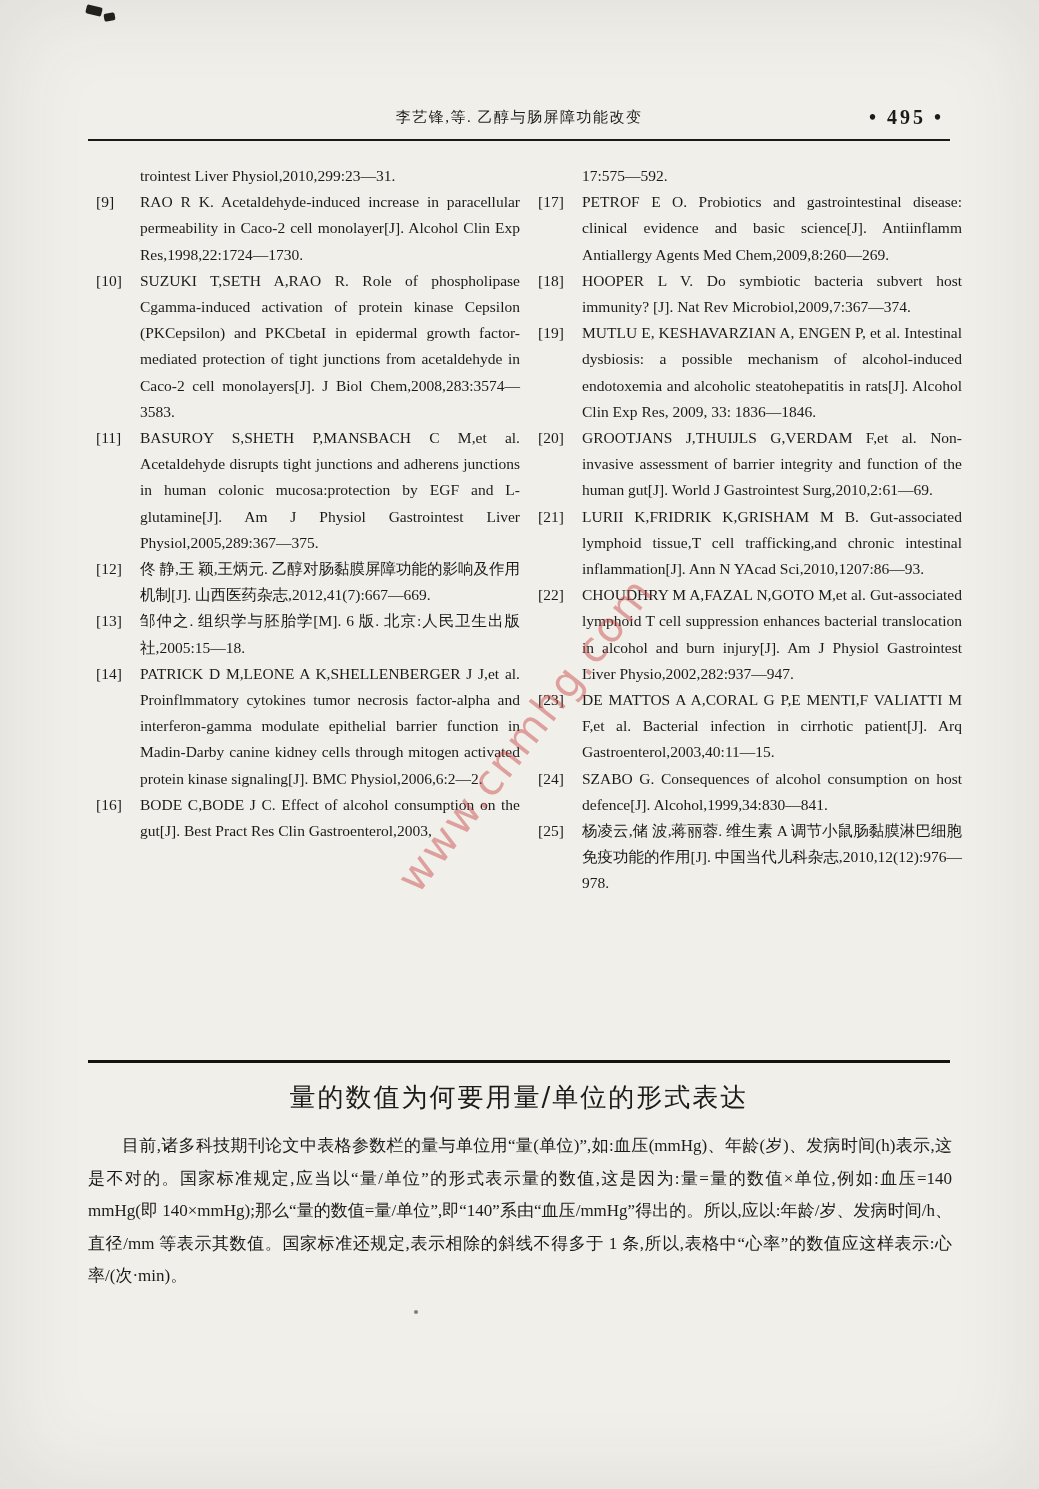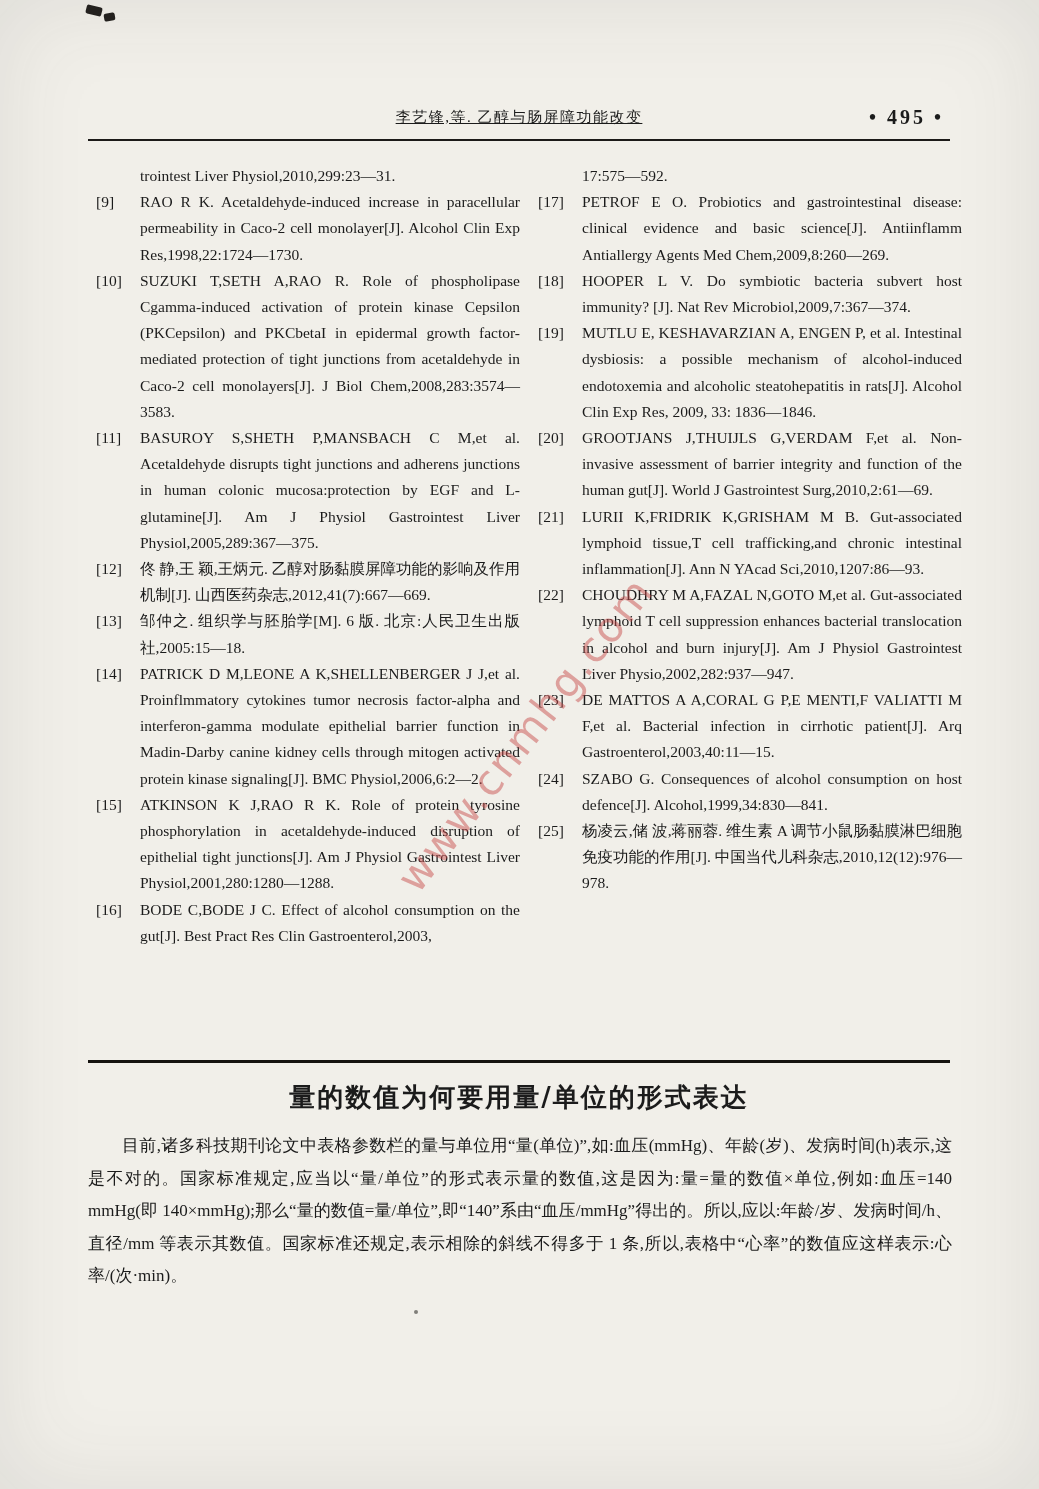--- a/index.html
+++ b/index.html
@@ -15,21 +15,21 @@
     box-shadow: inset 0 0 90px rgba(60,60,55,0.10);
   }
   .artifact { position:absolute; background:#23211e; }
   .a1 { left:86px; top:6px;  width:16px; height:9px; transform:rotate(14deg); border-radius:2px; }
   .a2 { left:104px; top:13px; width:11px; height:8px; transform:rotate(-10deg); border-radius:2px; }
   .a3 { left:414px; top:1310px; width:4px; height:4px; border-radius:50%; opacity:.55; }
 
   .running-head { position:absolute; top:108px; left:88px; width:862px; height:24px; }
   .running-title {
     position:absolute; left:0; right:0; top:0;
-    text-align:center; font-size:15px; letter-spacing:1.5px;text-decoration:underline;
+    text-align:center; font-size:15px; letter-spacing:1.5px;
   }
   .page-number {
     position:absolute; right:6px; top:-2px;
     font-size:20px; font-weight:bold; letter-spacing:3px;
   }
   .head-rule { position:absolute; top:139px; left:88px; width:862px; height:2px; background:#1c1a18; }
 
   .col {
     position:absolute; top:163px; width:424px;
     font-size:15.5px; line-height:26.2px;
@@ -49,21 +49,21 @@
     font-size:42px; letter-spacing:2px;
     color:rgba(198,74,74,0.48);
     pointer-events:none;
   }
 
   .section-rule { position:absolute; top:1060px; left:88px; width:862px; height:3px; background:#15130f; }
   .article-title {
     position:absolute; top:1080px; left:88px; width:862px;
     text-align:center;
     font-family:"DejaVu Sans","Liberation Sans",sans-serif;
-    font-size:26px; font-weight:bold; letter-spacing:2px;
+    font-size:26px; font-weight:normal; letter-spacing:2px;
   }
   .article-body {
     position:absolute; top:1130px; left:88px; width:864px;
     font-size:17px; line-height:32.5px;
     text-align:justify; text-indent:2em;
   }
 </style>
 </head>
 <body>
 
@@ -100,24 +100,20 @@
       <span class="ref-num">[12]</span>
       <span class="ref-text">佟 静,王 颖,王炳元. 乙醇对肠黏膜屏障功能的影响及作用机制[J]. 山西医药杂志,2012,41(7):667—669.</span>
     </div>
     <div class="ref">
       <span class="ref-num">[13]</span>
       <span class="ref-text">邹仲之. 组织学与胚胎学[M]. 6 版. 北京:人民卫生出版社,2005:15—18.</span>
     </div>
     <div class="ref">
       <span class="ref-num">[14]</span>
       <span class="ref-text">PATRICK D M,LEONE A K,SHELLENBERGER J J,et al. Proinflmmatory cytokines tumor necrosis factor-alpha and interferon-gamma modulate epithelial barrier function in Madin-Darby canine kidney cells through mitogen activated protein kinase signaling[J]. BMC Physiol,2006,6:2—2.</span>
-    </div>
-    <div class="ref">
-      <span class="ref-num">[15]</span>
-      <span class="ref-text">ATKINSON K J,RAO R K. Role of protein tyrosine phosphorylation in acetaldehyde-induced disruption of epithelial tight junctions[J]. Am J Physiol Gastrointest Liver Physiol,2001,280:1280—1288.</span>
     </div>
     <div class="ref">
       <span class="ref-num">[16]</span>
       <span class="ref-text">BODE C,BODE J C. Effect of alcohol consumption on the gut[J]. Best Pract Res Clin Gastroenterol,2003,</span>
     </div>
   </div>
 
   <div class="col col-right">
     <div class="ref">
       <span class="ref-num"></span>

